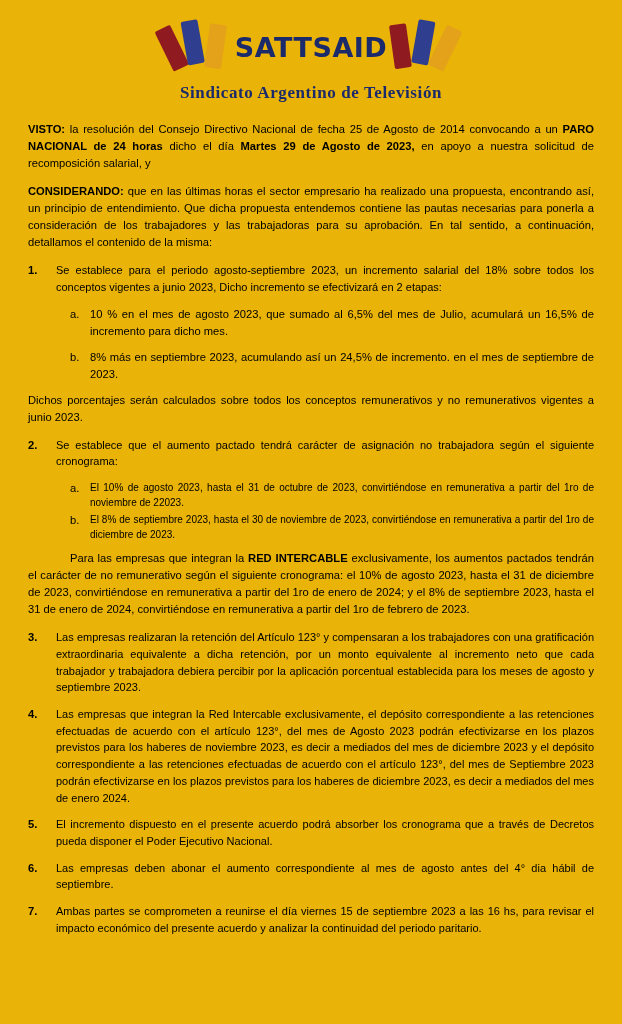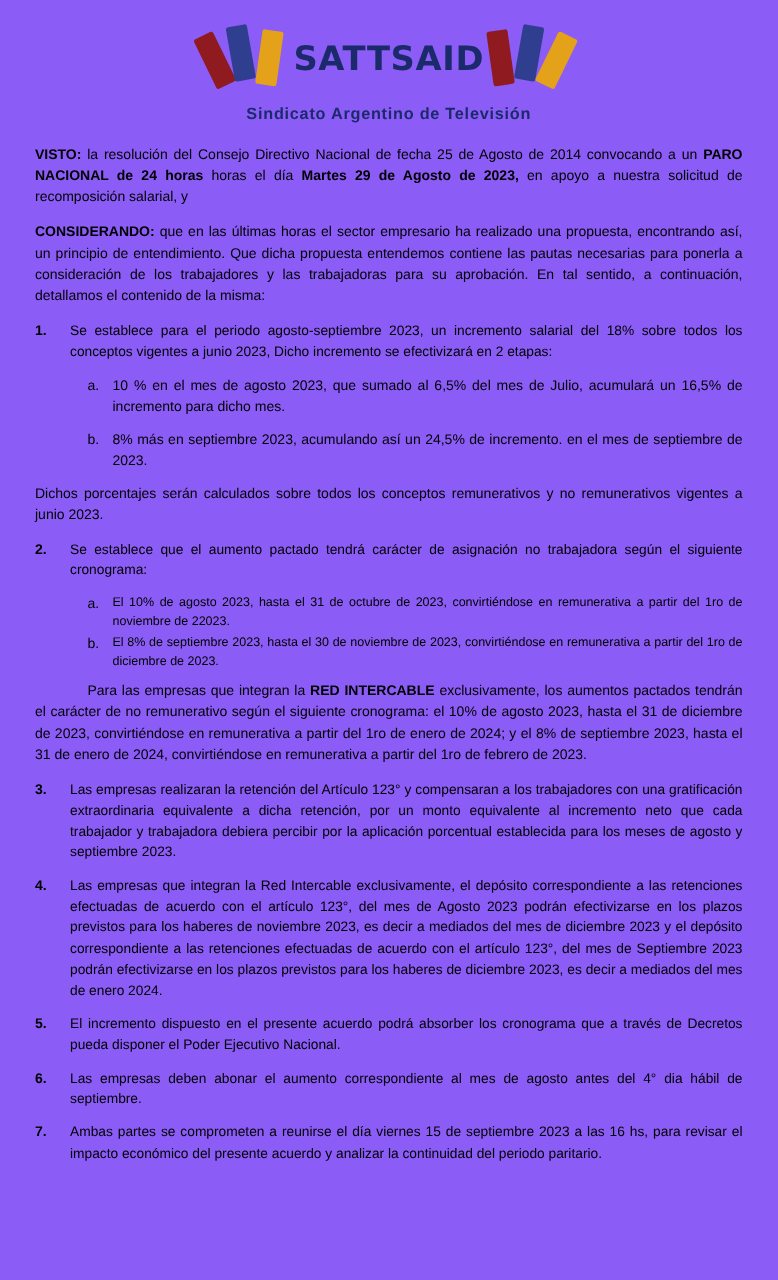--- a/index.html
+++ b/index.html
@@ -11,21 +11,21 @@
     min-height: 1024px;
     background: #ffffff;
     font-family: "Liberation Sans", sans-serif;
     color: #000000;
   }
   .page {
     width: 622px;
     min-height: 1024px;
     box-sizing: border-box;
     padding: 16px 28px 20px 28px;
-    background: #8b5cf6;
+    background: #eab308;
   }
 
   
   .letterhead {
     text-align: center;
     margin: 0 0 18px 0;
   }
   .logo-row {
     display: flex;
     align-items: center;
@@ -55,23 +55,23 @@
   .brand {
     font-family: "DejaVu Sans", sans-serif;
     font-weight: bold;
     font-size: 27px;
     letter-spacing: 0.5px;
     color: #1b2a6b;
     line-height: 1;
   }
   .brand-sub {
     margin-top: 5px;
-    font-family: Liberation Sans, sans-serif;
-    font-weight: bold;
-    font-size: 13px;
+    font-family: Liberation Serif, serif;
+    font-weight: bold;
+    font-size: 17px;
     letter-spacing: 0.6px;
     color: #1b2a6b;
   }
   .brand-sub2 {
     margin-top: 2px;
     font-family: "DejaVu Sans", sans-serif;
     font-weight: bold;
     font-size: 7.4px;
     letter-spacing: 0.2px;
     color: #1b2a6b;
@@ -168,21 +168,21 @@
       <span class="flag-right">
         <span class="ribbon r1"></span>
           <span class="ribbon r2"></span>
           <span class="ribbon r3"></span>
       </span>
     </div>
     <div class="brand-sub">Sindicato Argentino de Televisión</div>
   </div>
 
   <p class="para">
-    <span class="kw">VISTO:</span><span> la resolución del Consejo Directivo Nacional de fecha 25 de Agosto de 2014 convocando a un </span><span class="kw">PARO NACIONAL de 24 horas</span><span> horas el día </span><span class="kw">Martes 29 de Agosto de 2023,</span><span> en apoyo a nuestra solicitud de recomposición salarial, y</span>
+    <span class="kw">VISTO:</span><span> la resolución del Consejo Directivo Nacional de fecha 25 de Agosto de 2014 convocando a un </span><span class="kw">PARO NACIONAL de 24 horas</span><span> dicho el día </span><span class="kw">Martes 29 de Agosto de 2023,</span><span> en apoyo a nuestra solicitud de recomposición salarial, y</span>
   </p>
 
   <p class="para">
     <span class="kw">CONSIDERANDO:</span><span> que en las últimas horas el sector empresario ha realizado una propuesta, encontrando así, un principio de entendimiento. Que dicha propuesta entendemos contiene las pautas necesarias para ponerla a consideración de los trabajadores y las trabajadoras para su aprobación. En tal sentido, a continuación, detallamos el contenido de la misma:</span>
   </p>
 
   <div class="numbered">
     <span class="num">1.</span>
     <span class="body">Se establece para el periodo agosto-septiembre 2023, un incremento salarial del 18% sobre todos los conceptos vigentes a junio 2023, Dicho incremento se efectivizará en 2 etapas:</span>
   </div>

